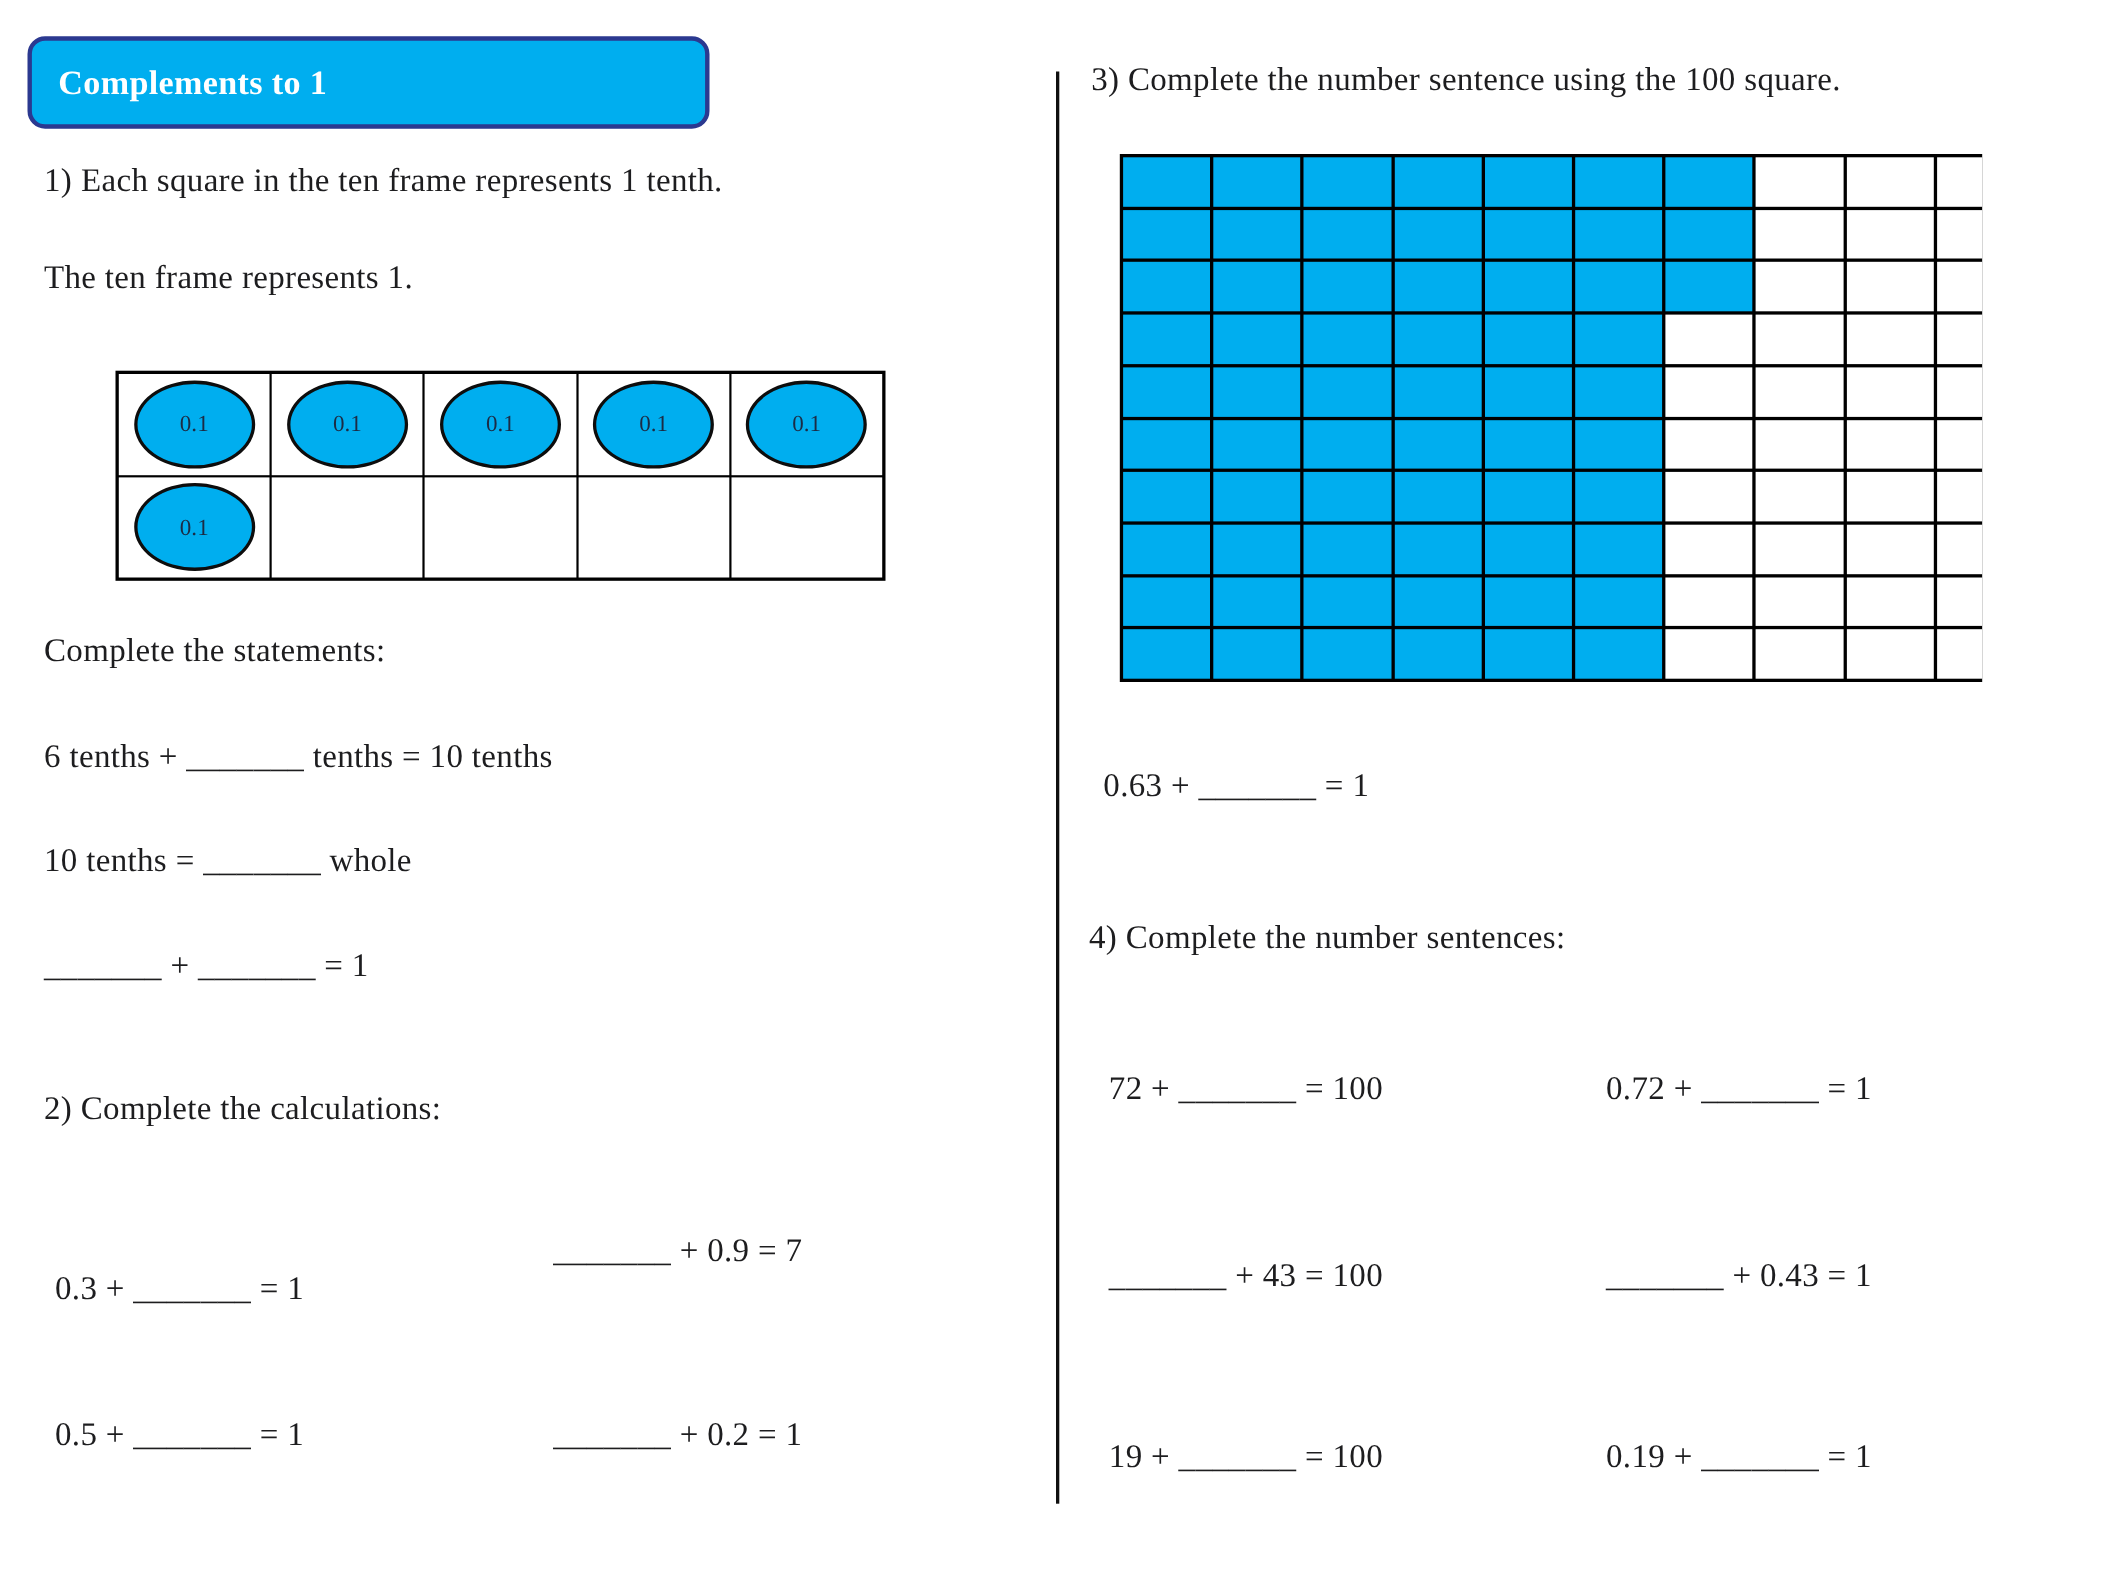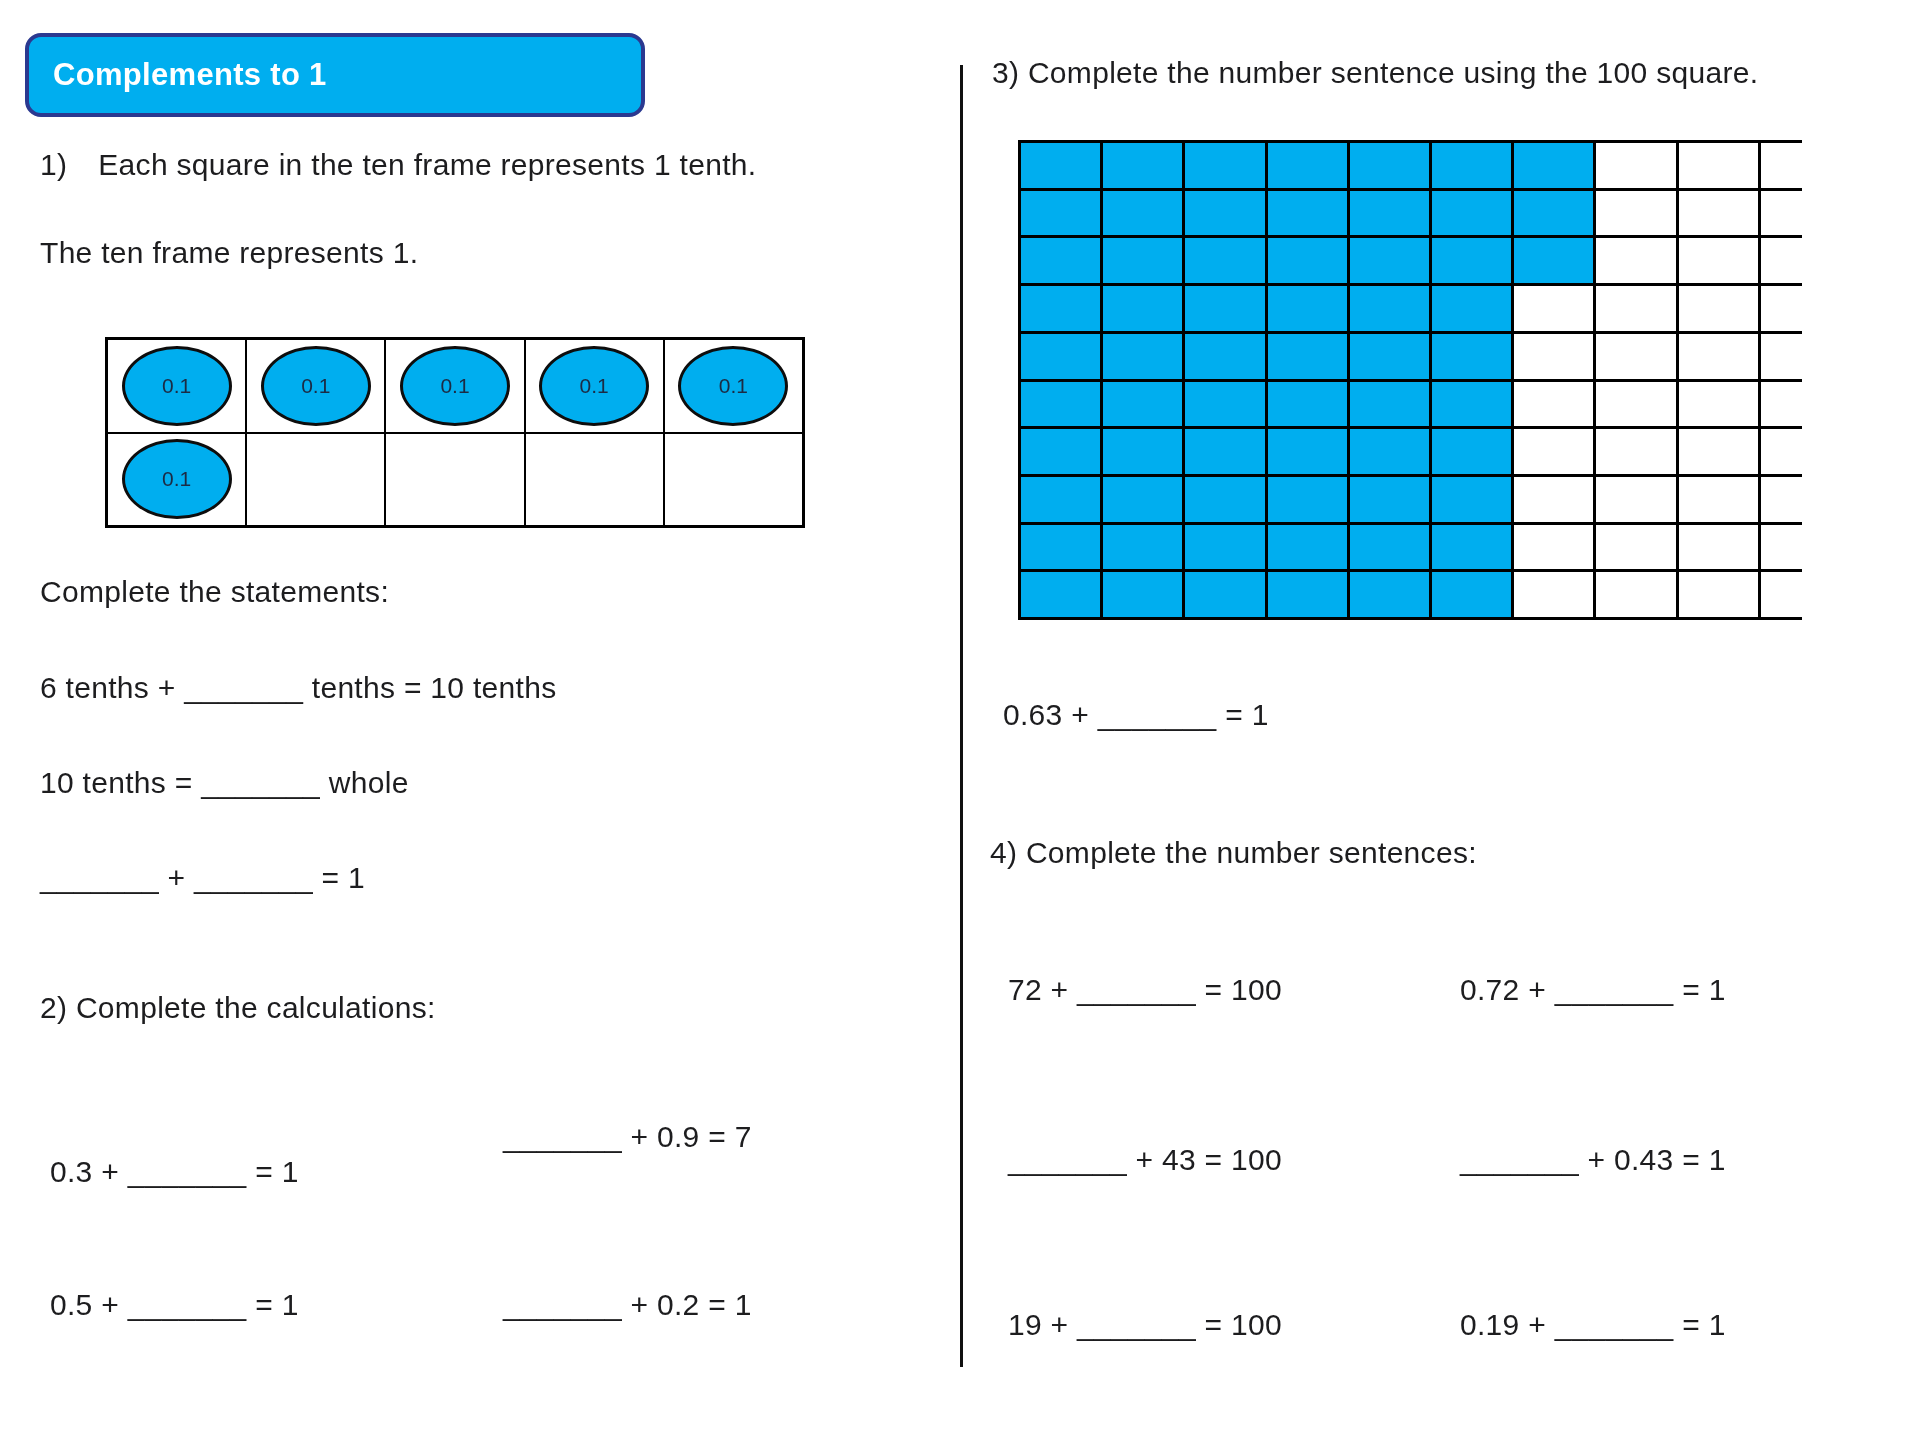--- a/index.html
+++ b/index.html
@@ -1,27 +1,27 @@
 <!DOCTYPE html>
 <html><head>
 <meta charset="utf-8">
 <style>
   html,body{margin:0;padding:0;background:#ffffff;}
   .sheet{
     position:relative;width:1802px;height:1440px;background:#ffffff;
-    font-family:Liberation Sans, sans-serif;color:#1d1d1f;overflow:hidden;
+    font-family:Liberation Serif, serif;color:#1d1d1f;overflow:hidden;
   }
   .line{position:absolute;font-size:30px;white-space:nowrap;letter-spacing:.01em;}
   .badge{
     position:absolute;left:25px;top:33px;width:620px;height:84px;box-sizing:border-box;
     background:#00aeef;border:4px solid #2b3990;border-radius:16px;
     display:flex;align-items:center;padding-left:24px;
   }
   .badge-label{color:#ffffff;font-weight:bold;font-size:31px;letter-spacing:.01em;}
-  .q1-gap{margin-left:31px;}
+  .q1-gap{margin-left:8px;}
   .tenframe{
     position:absolute;left:105px;top:337px;width:700px;height:191px;box-sizing:border-box;
     background:#000;display:grid;grid-template-columns:repeat(5,1fr);
     grid-template-rows:repeat(2,1fr);gap:2px;padding:3px;
   }
   .tf-cell{background:#ffffff;display:flex;align-items:center;justify-content:center;}
   .oval{
     width:104px;height:74px;background:#00aeef;border:3px solid #0d0d0d;border-radius:50%;
     display:flex;align-items:center;justify-content:center;
     font-size:21px;color:#1c2b44;

